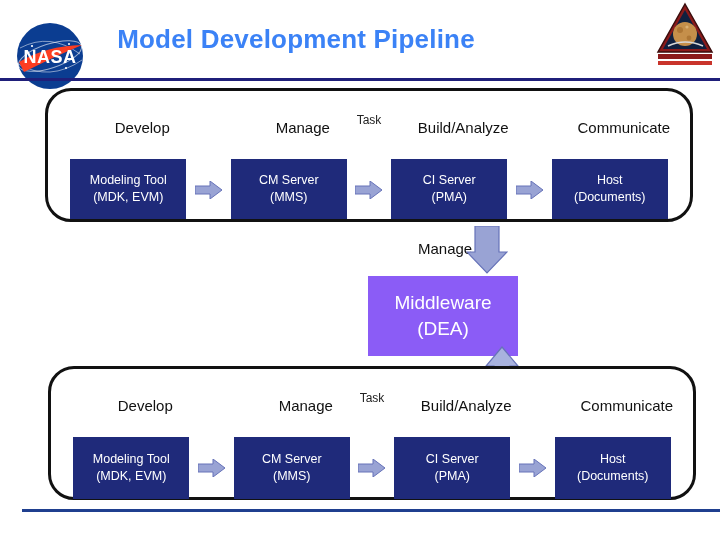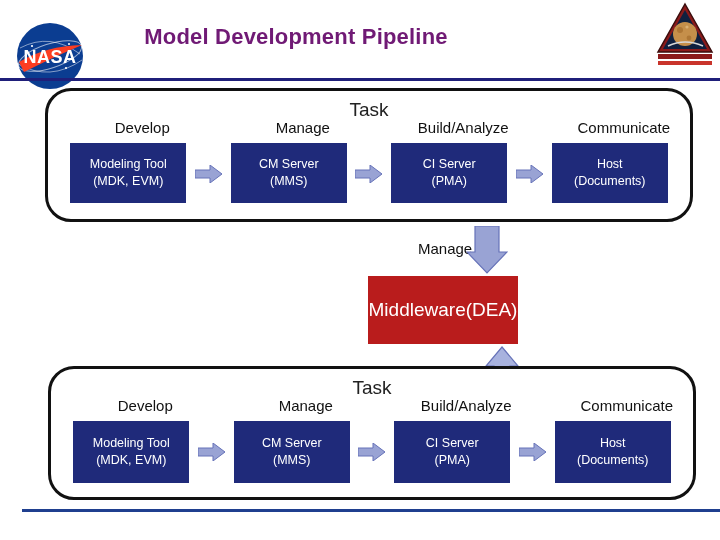--- a/index.html
+++ b/index.html
@@ -32,23 +32,23 @@
     width: 58px;
     height: 72px;
   }
 
   .page-title {
     position: absolute;
     left: 0;
     top: 24px;
     width: 592px;
     text-align: center;
-    font-size: 22px;
+    font-size: 26px;
     font-weight: bold;
-    color: #701a75;
+    color: #3b82f6;
     letter-spacing: 0.2px;
   }
 
   .header-rule {
     position: absolute;
     left: 0;
     top: 78px;
     width: 720px;
     height: 3px;
     background: #1F1F7A;
@@ -81,22 +81,22 @@
     left: 48px;
     top: 366px;
     width: 648px;
     height: 134px;
   }
 
   .task-label {
     position: absolute;
     width: 100%;
     text-align: center;
-    top: 8px;
-    font-size: 19px;
+    top: 22px;
+    font-size: 12px;
     color: #222222;
   }
 
   .col-headers {
     position: absolute;
     left: 0;
     top: 28px;
     width: 100%;
     display: flex;
   }
@@ -104,21 +104,21 @@
     flex: 1 1 0;
     text-align: center;
     font-size: 15px;
     color: #111111;
     margin-left: 28px;
   }
 
   .boxes-row {
     position: absolute;
     left: 0;
-    top: 52px;
+    top: 68px;
     width: 100%;
     display: flex;
     align-items: flex-start;
   }
   .box-cell {
     flex: 1 1 0;
     display: flex;
     justify-content: center;
     position: relative;
   }
@@ -149,25 +149,25 @@
     width: 28px;
     height: 18px;
   }
 
   
   .middleware {
     position: absolute;
     left: 368px;
     top: 276px;
     width: 150px;
-    height: 68px;
-    background: #b91c1c;
+    height: 80px;
+    background: #8b5cf6;
     color: #ffffff;
     display: flex;
-    flex-direction: row;
+    flex-direction: column;
     align-items: center;
     justify-content: center;
     font-size: 19px;
     line-height: 1.35;
     text-align: center;
   }
 
   .share-label {
     position: absolute;
     left: 418px;

